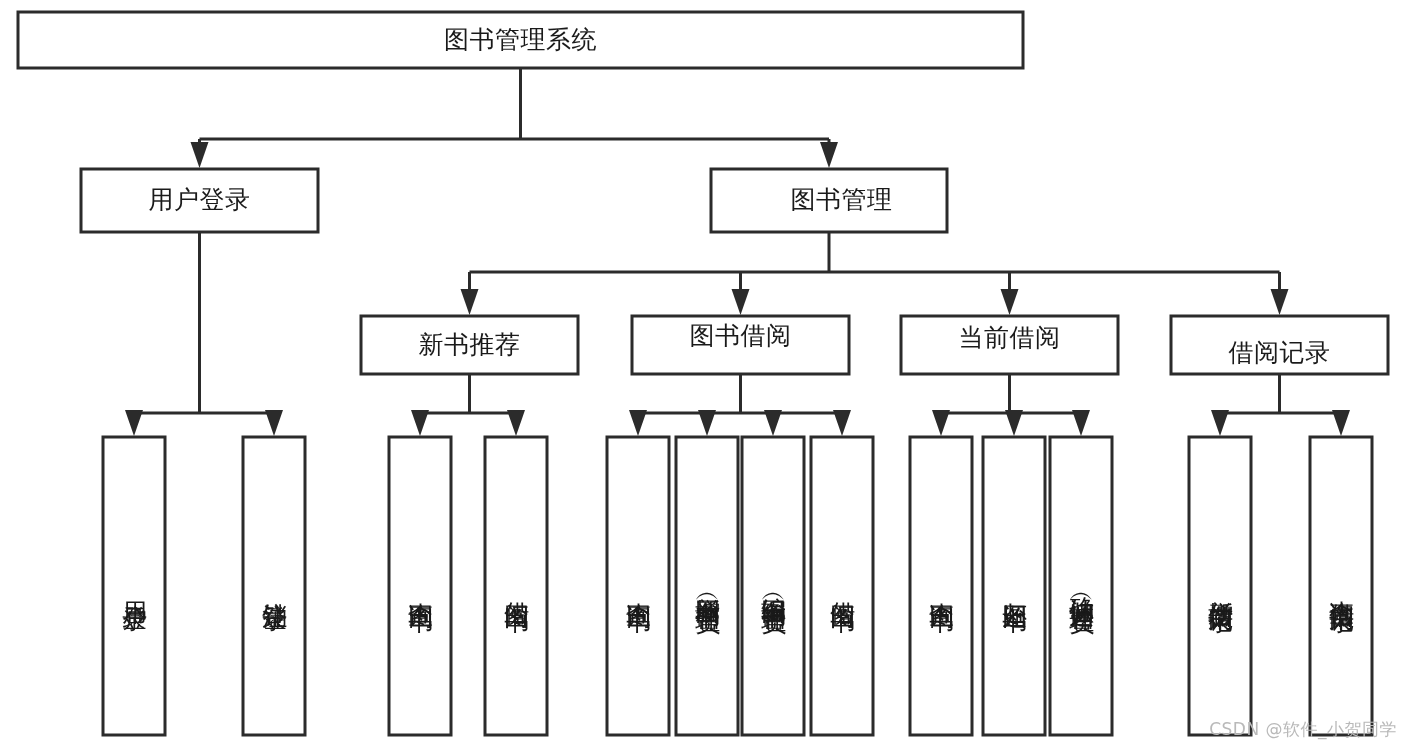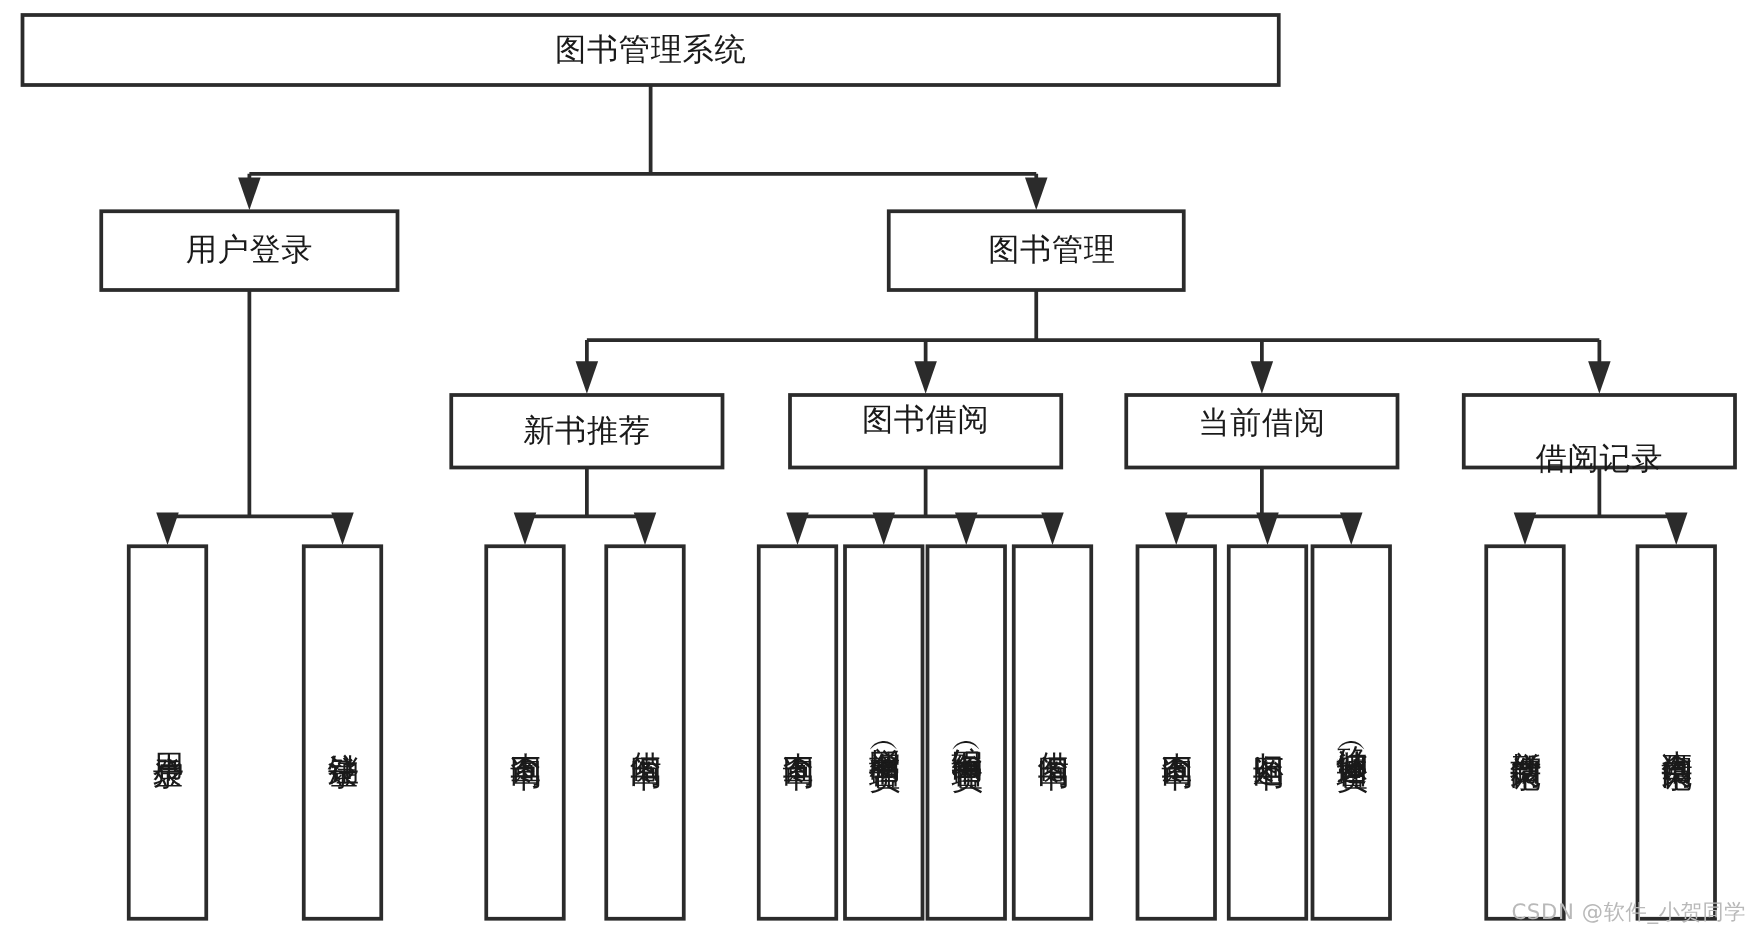--- a/index.html
+++ b/index.html
@@ -160,21 +160,21 @@
       </g>
   </svg>
 
   <div id="labels-layer">
       <div class="node-label-h" style="left: 18px; top: 12px; width: 1005px; height: 56px;">图书管理系统</div>
       <div class="node-label-h" style="left: 81px; top: 169px; width: 237px; height: 63px;">用户登录</div>
       <div class="node-label-h" style="left: 711px; top: 169px; width: 261px; height: 63px;">图书管理</div>
       <div class="node-label-h" style="left: 361px; top: 316px; width: 217px; height: 58px;">新书推荐</div>
       <div class="node-label-h" style="left: 632px; top: 316px; width: 217px; height: 40px;">图书借阅</div>
       <div class="node-label-h" style="left: 901px; top: 316px; width: 217px; height: 44px;">当前借阅</div>
-      <div class="node-label-h" style="left: 1171px; top: 330px; width: 217px; height: 74px;">借阅记录</div>
+      <div class="node-label-h" style="left: 1171px; top: 316px; width: 217px; height: 74px;">借阅记录</div>
       <div class="node-label-v" style="left: 103px; top: 437px; width: 62px; height: 298px;">用户登录</div>
       <div class="node-label-v" style="left: 243px; top: 437px; width: 62px; height: 298px;">注销登录</div>
       <div class="node-label-v" style="left: 389px; top: 437px; width: 62px; height: 298px;">查询图书</div>
       <div class="node-label-v" style="left: 485px; top: 437px; width: 62px; height: 298px;">借阅图书</div>
       <div class="node-label-v" style="left: 607px; top: 437px; width: 62px; height: 298px;">查询图书</div>
       <div class="node-label-v" style="left: 676px; top: 437px; width: 62px; height: 298px;">新增图书（管理员）</div>
       <div class="node-label-v" style="left: 742px; top: 437px; width: 62px; height: 298px;">编辑图书（管理员）</div>
       <div class="node-label-v" style="left: 811px; top: 437px; width: 62px; height: 298px;">借阅图书</div>
       <div class="node-label-v" style="left: 910px; top: 437px; width: 62px; height: 298px;">查询图书</div>
       <div class="node-label-v" style="left: 983px; top: 437px; width: 62px; height: 298px;">归还图书</div>

